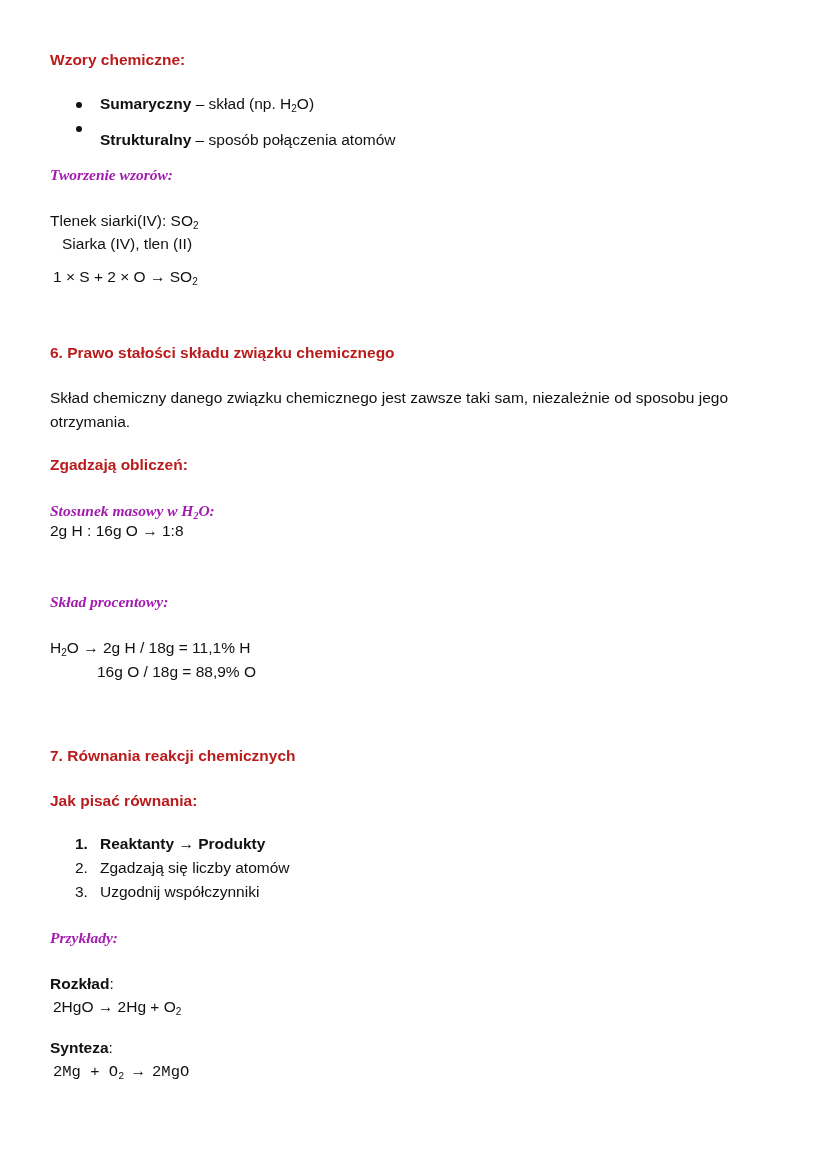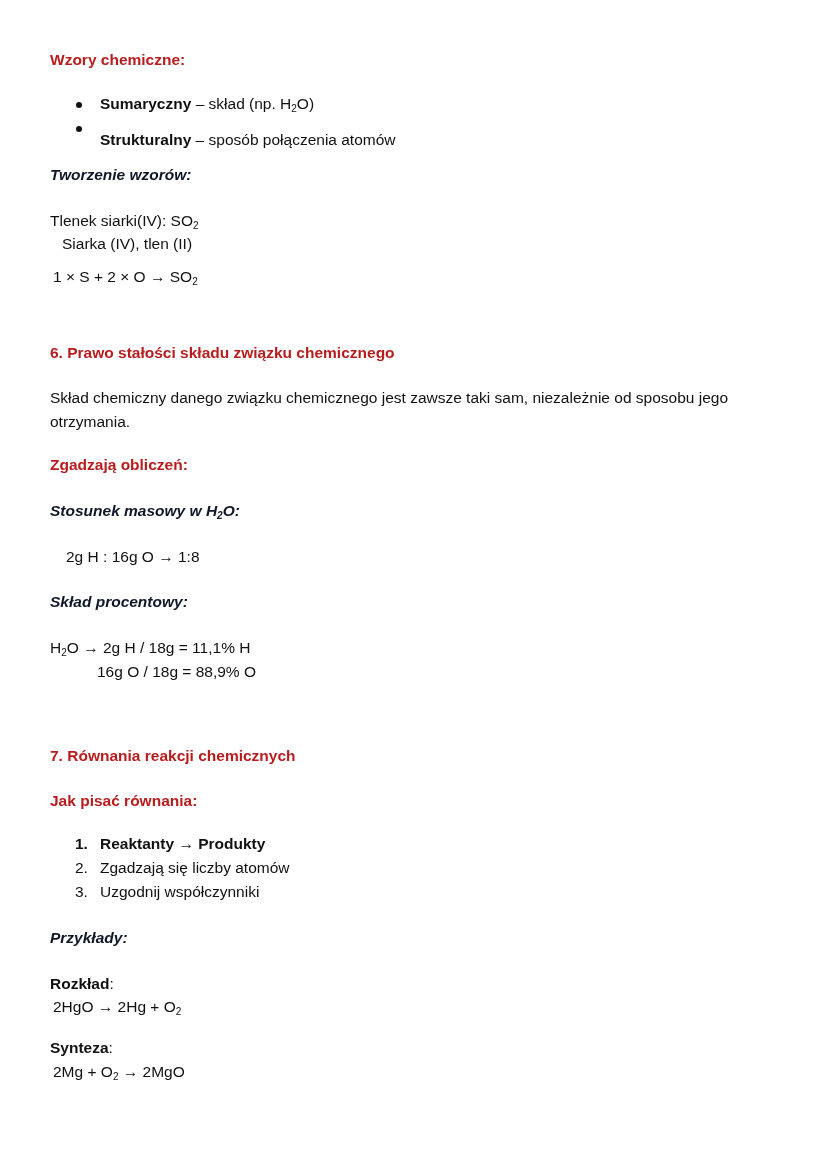--- a/index.html
+++ b/index.html
@@ -4,21 +4,21 @@
   <style>
     html, body { margin: 0; padding: 0; background: #ffffff; }
     body {
       width: 828px; height: 1171px; overflow: hidden; position: relative;
       font-family: "Liberation Sans", "DejaVu Sans", sans-serif;
       color: #111111;
     }
     .page { position: absolute; left: 50px; top: 0; width: 720px; }
     .abs { position: absolute; white-space: nowrap; }
     .h { color: #b91c1c; font-weight: bold; font-size: 15.5px; }
-    .hi { color: #0f172a; font-weight: bold; font-style: italic; font-size: 15.5px; }
+    .hi { color: #a21caf; font-weight: bold; font-style: italic; font-size: 15.5px; font-family: Liberation Serif, serif; }
     .t { font-size: 15.5px; line-height: 20px; }
     .b { font-weight: bold; }
     sub { font-size: 10px; vertical-align: -3px; line-height: 0; }
     .bullet { position: absolute; left: 26px; width: 6px; height: 6px; border-radius: 50%; background: #111; }
   </style>
 </head>
 <body>
 
 <div class="page">
 
@@ -37,21 +37,21 @@
   <div class="abs t" style="left:3px; top:234px;margin-left:9px;"><span>Siarka (IV), tlen (II)</span></div>
   <div class="abs t" style="left:3px; top:267px;"><span>1 × S + 2 × O → SO</span><sub>2</sub></div>
 
   <div class="abs h" style="top:344px;">6. Prawo stałości składu związku chemicznego</div>
   <div class="abs t" style="top:388px;">Skład chemiczny danego związku chemicznego jest zawsze taki sam, niezależnie od sposobu jego</div>
   <div class="abs t" style="top:412px;">otrzymania.</div>
 
   <div class="abs h" style="top:456px;">Zgadzają obliczeń:</div>
 
   <div class="abs hi" style="top:502px;"><span>Stosunek masowy w H</span><sub>2</sub><span>O:</span></div>
-  <div class="abs t" style="top:547px;margin-left:16px;">2g H : 16g O → 1:8</div>
+  <div class="abs t" style="top:521px;">2g H : 16g O → 1:8</div>
 
   <div class="abs hi" style="top:593px;">Skład procentowy:</div>
   <div class="abs t" style="top:638px;"><span>H</span><sub>2</sub><span>O → 2g H / 18g = 11,1% H</span></div>
   <div class="abs t" style="left:3px; top:662px;margin-left:44px;">16g O / 18g = 88,9% O</div>
 
   <div class="abs h" style="top:747px;">7. Równania reakcji chemicznych</div>
   <div class="abs h" style="top:792px;">Jak pisać równania:</div>
 
   <div>
     <div class="abs t b" style="left:25px; top:834px;">1.</div>
@@ -61,15 +61,15 @@
     <div class="abs t" style="left:25px; top:882px;">3.</div>
     <div class="abs t" style="left:50px; top:882px;">Uzgodnij współczynniki</div>
   </div>
 
   <div class="abs hi" style="top:929px;">Przykłady:</div>
 
   <div class="abs t" style="top:974px;"><span class="b">Rozkład</span><span>:</span></div>
   <div class="abs t" style="left:3px; top:997px;"><span>2HgO → 2Hg + O</span><sub>2</sub></div>
 
   <div class="abs t" style="top:1038px;"><span class="b">Synteza</span><span>:</span></div>
-  <div class="abs t" style="left:3px; top:1062px;"><span>2Mg + O</span><sub>2</sub><span> → 2MgO</span></div>
+  <div class="abs t" style="left:3px; top:1062px;font-family:Liberation Mono, monospace;"><span>2Mg + O</span><sub>2</sub><span> → 2MgO</span></div>
 
 </div>
 
 </body></html>

